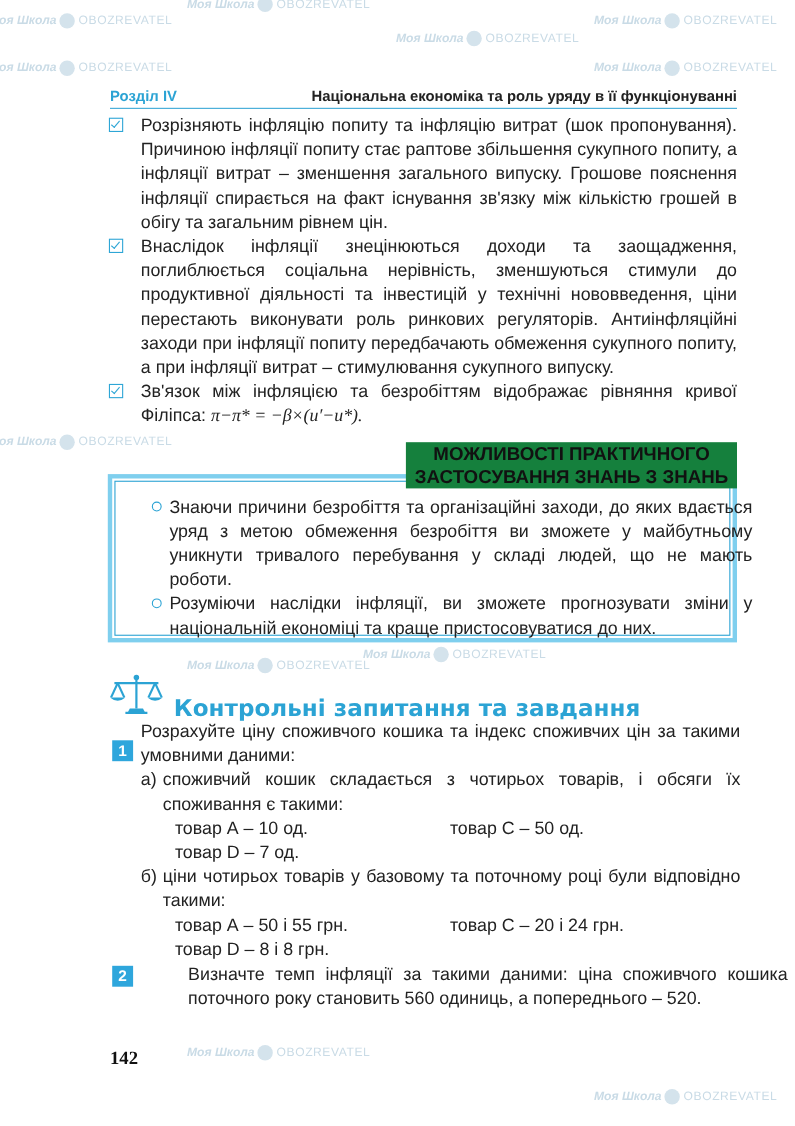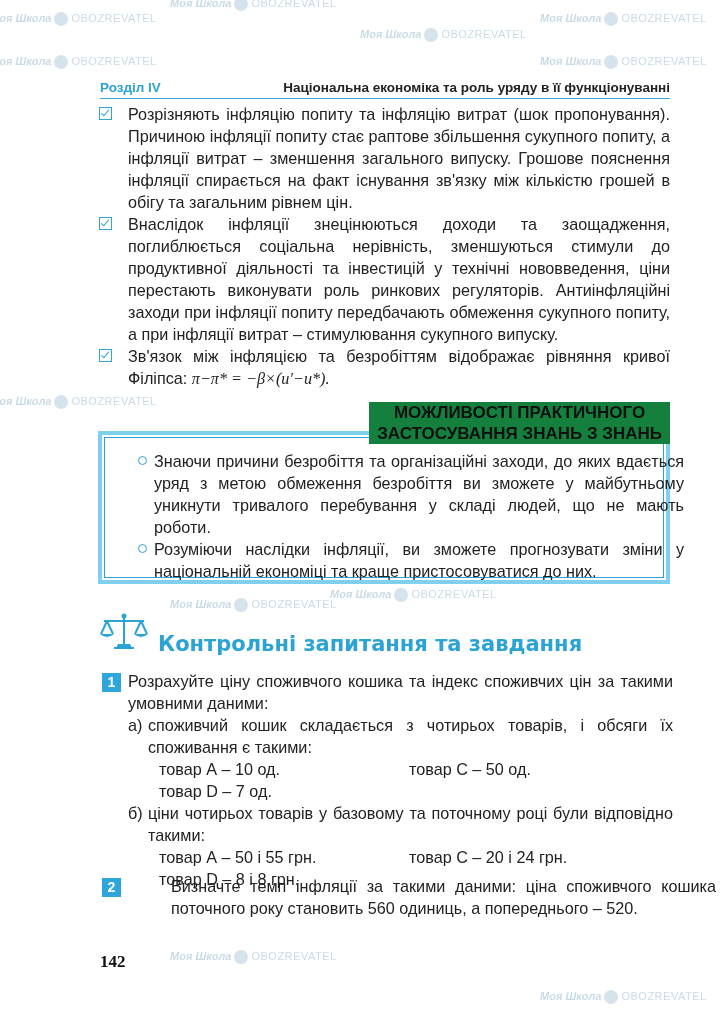--- a/index.html
+++ b/index.html
@@ -145,21 +145,21 @@
   <g fill="#2ba3d4">
     <circle cx="26" cy="4" r="2.5"></circle>
     <path d="M2 22 H16 Q9 28 2 22Z"></path>
     <path d="M36 22 H50 Q43 28 36 22Z"></path>
     <path d="M20 32 H32 L34 36 H18Z"></path>
   </g>
 </svg>
 <div class="qa-title">Контрольні запитання та завдання</div>
 
 <div class="task-num" style="left:102px;top:673px;">1</div>
-<div class="task" style="top:670px;">
+<div class="task" style="top:654px;">
   <div>Розрахуйте ціну споживчого кошика та індекс споживчих цін за такими умовними даними:</div>
   <div class="indent" style="position:relative;">
     <span class="sub-label">а)</span>
     <span>споживчий кошик складається з чотирьох товарів, і обсяги їх споживання є такими:</span>
   </div>
   <div class="cols">
     <span>товар А – 10 од.</span>
     <span>товар С – 50 од.</span>
   </div>
   <div class="cols">

